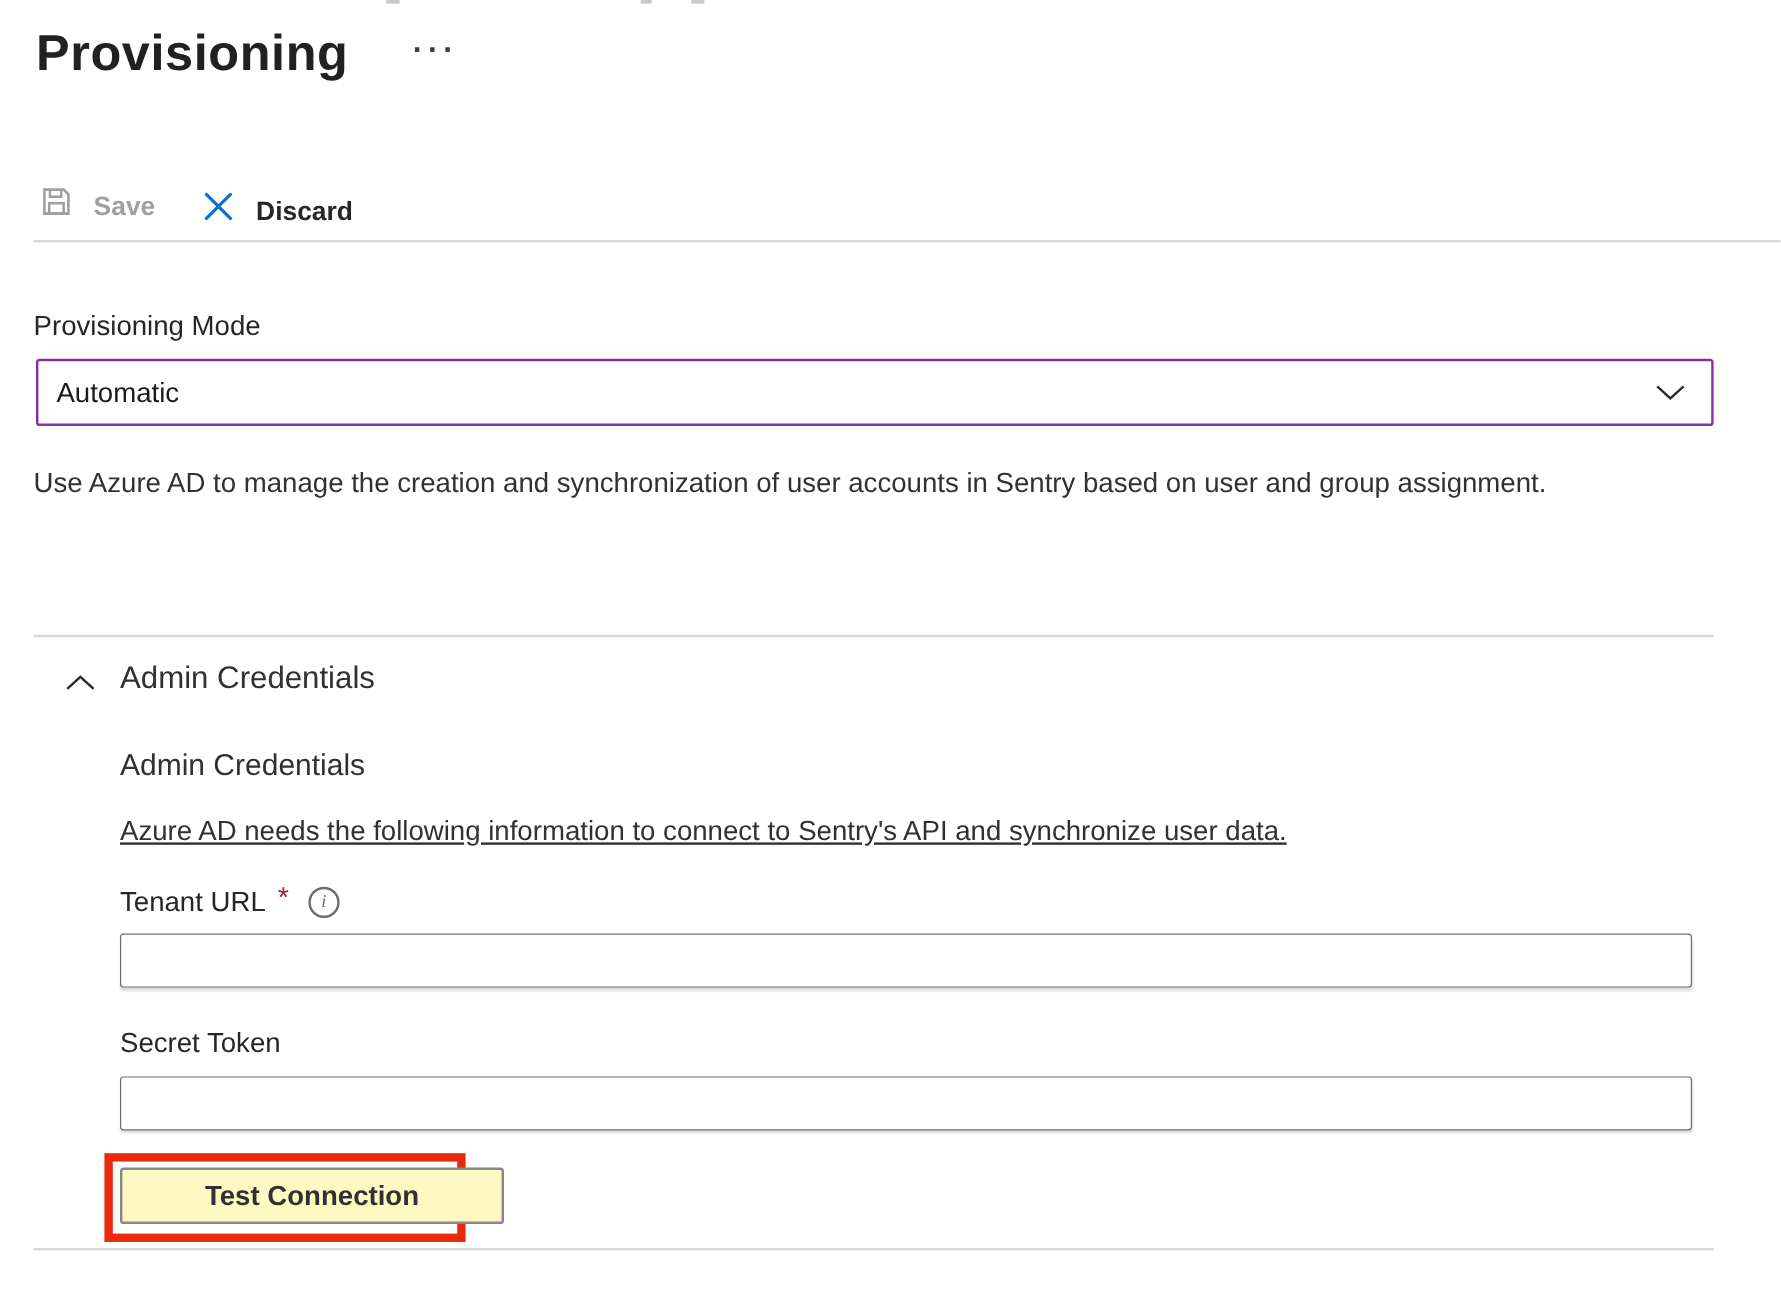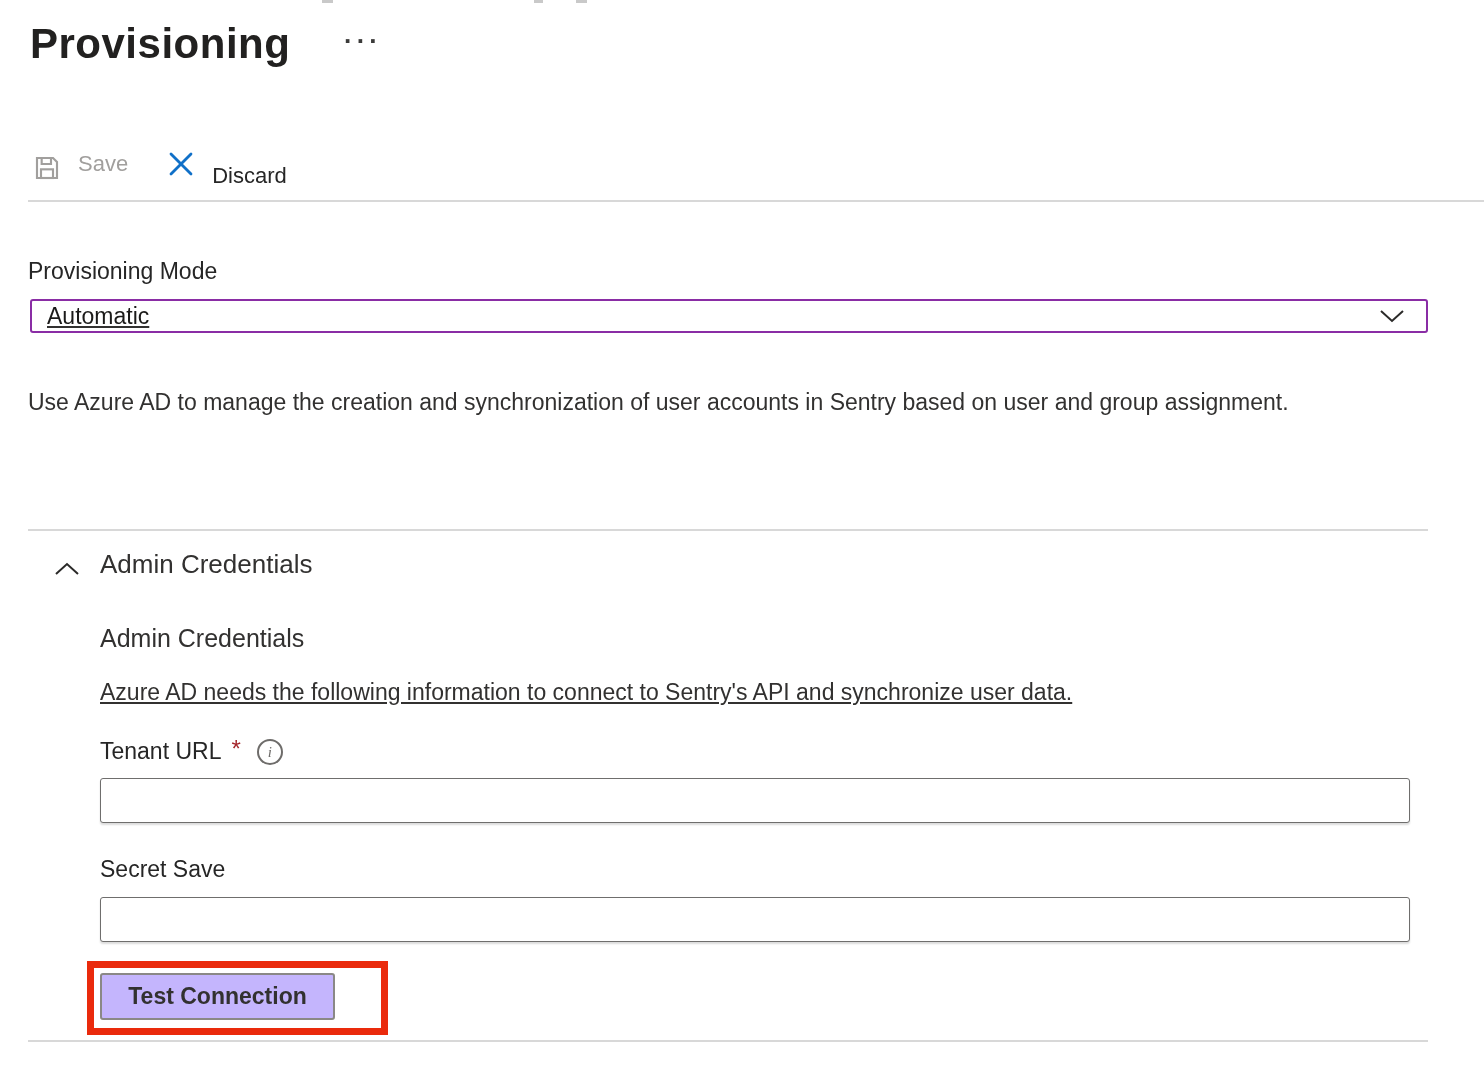--- a/index.html
+++ b/index.html
@@ -8,35 +8,35 @@
   .page { position:relative; width:1484px; height:1078px; background:#fff; overflow:hidden; }
 
   
   .remnant { position:absolute; top:0; height:3px; background:#c9c9c9; }
 
   .page-title { position:absolute; left:30px; top:20px; font-size:42px; font-weight:700; color:#222120; letter-spacing:0.5px;text-align:center; }
   .more-btn { position:absolute; left:344px; top:26px; font-size:26px; color:#3b3a39; letter-spacing:4px; cursor:pointer; font-weight:700; }
 
   
   .toolbar { position:absolute; left:30px; top:140px; height:56px; display:flex; align-items:center; gap:36px; }
-  .tb-btn { display:flex; align-items:flex-start; gap:14px; cursor:pointer; }
+  .tb-btn { display:flex; align-items:flex-end; gap:14px; cursor:pointer;font-weight:bold; }
   .tb-btn .lbl { font-size:22px; }
   .tb-save .lbl { color:#a19f9d; }
   .tb-discard .lbl { color:#262626;margin-top:16px; }
   .tb-icon { display:inline-flex; width:34px; height:34px; align-items:center; justify-content:center; }
 
   .divider { position:absolute; left:28px; height:2px; background:#d8d8d8; }
   .divider.full { width:1456px; }
   .divider.inner { width:1400px; }
 
   .field-label { position:absolute; font-size:23px; color:#262626; }
 
-  .dropdown { position:absolute; left:30px; top:299px; width:1398px; height:34px;
+  .dropdown { position:absolute; left:30px; top:299px; width:1398px; height:56px;
       border:2px solid #8a2da5; border-radius:3px; background:#fff;
-      display:flex; align-items:center; padding:0 20px 0 15px; cursor:pointer;text-decoration:underline; }
+      display:flex; align-items:center; padding:0 20px 0 15px; cursor:pointer; }
   .dropdown .dd-text { font-size:23px; color:#1b1a19; flex:1; }
 
   .para { position:absolute; font-size:23px; line-height:43px; color:#323130; }
 
   .section-chevron { position:absolute; left:52px; top:556px; width:30px; height:26px; cursor:pointer; display:flex; align-items:center; justify-content:center; }
   .section-title { position:absolute; left:100px; top:549px; font-size:26px; color:#323130; cursor:pointer; }
 
   .sub-heading { position:absolute; left:100px; top:624px; font-size:25px; color:#323130; }
 
   .label-row { position:absolute; left:100px; top:737px; display:flex; align-items:flex-end; gap:10px; }
@@ -47,22 +47,22 @@
       font-size:15px; color:#6e6c6a; font-family:"Liberation Serif", serif; font-style:italic; margin-left:6px; cursor:pointer; }
 
   .text-input { position:absolute; left:100px; width:1310px; height:45px;
       border:1px solid #6f6e6d; border-radius:3px; background:#fff;
       font-size:22px; padding:0 12px; color:#323130; outline:none;
       box-shadow:0 2px 2px rgba(0,0,0,0.14); }
 
   .highlight-box { position:absolute; left:87px; top:961px; width:301px; height:74px;
       border:7px solid #ea2a0c; background:transparent; }
 
-  .test-btn { position:absolute; left:100px; top:973px; width:235px; height:47px;
-      background:#c4b5fd; border:2px solid #8a8886; border-radius:3px;
+  .test-btn { position:absolute; left:100px; top:973px; width:320px; height:47px;
+      background:#fef9c3; border:2px solid #8a8886; border-radius:3px;
       font-size:23px; font-weight:700; color:#323130; cursor:pointer;
       display:flex; align-items:center; justify-content:center;
       font-family:"Liberation Sans", sans-serif; }
 </style>
 </head>
 <body>
 
 <div class="page">
 
   <div class="remnant" style="left:322px;width:11px;"></div>
@@ -120,21 +120,21 @@
   <div class="sub-heading">Admin Credentials</div>
   <div class="para" style="left:100px; top:671px; width:1200px;text-decoration:underline;">Azure AD needs the following information to connect to Sentry's API and synchronize user data.</div>
 
   <div class="label-row">
     <span class="lab">Tenant URL</span>
     <span class="required">*</span>
     <span class="info-icon">i</span>
   </div>
   <input class="text-input" style="top: 778px;" type="text" placeholder="" value="">
 
-  <div class="field-label" style="left:100px; top:856px;">Secret Save</div>
+  <div class="field-label" style="left:100px; top:856px;">Secret Token</div>
   <input class="text-input" style="top: 897px;" type="text" placeholder="" value="">
 
   <div class="highlight-box"></div>
   <button class="test-btn">Test Connection</button>
 
   <div class="divider inner" style="top:1040px;"></div>
 
 </div>
 
 </body></html>

